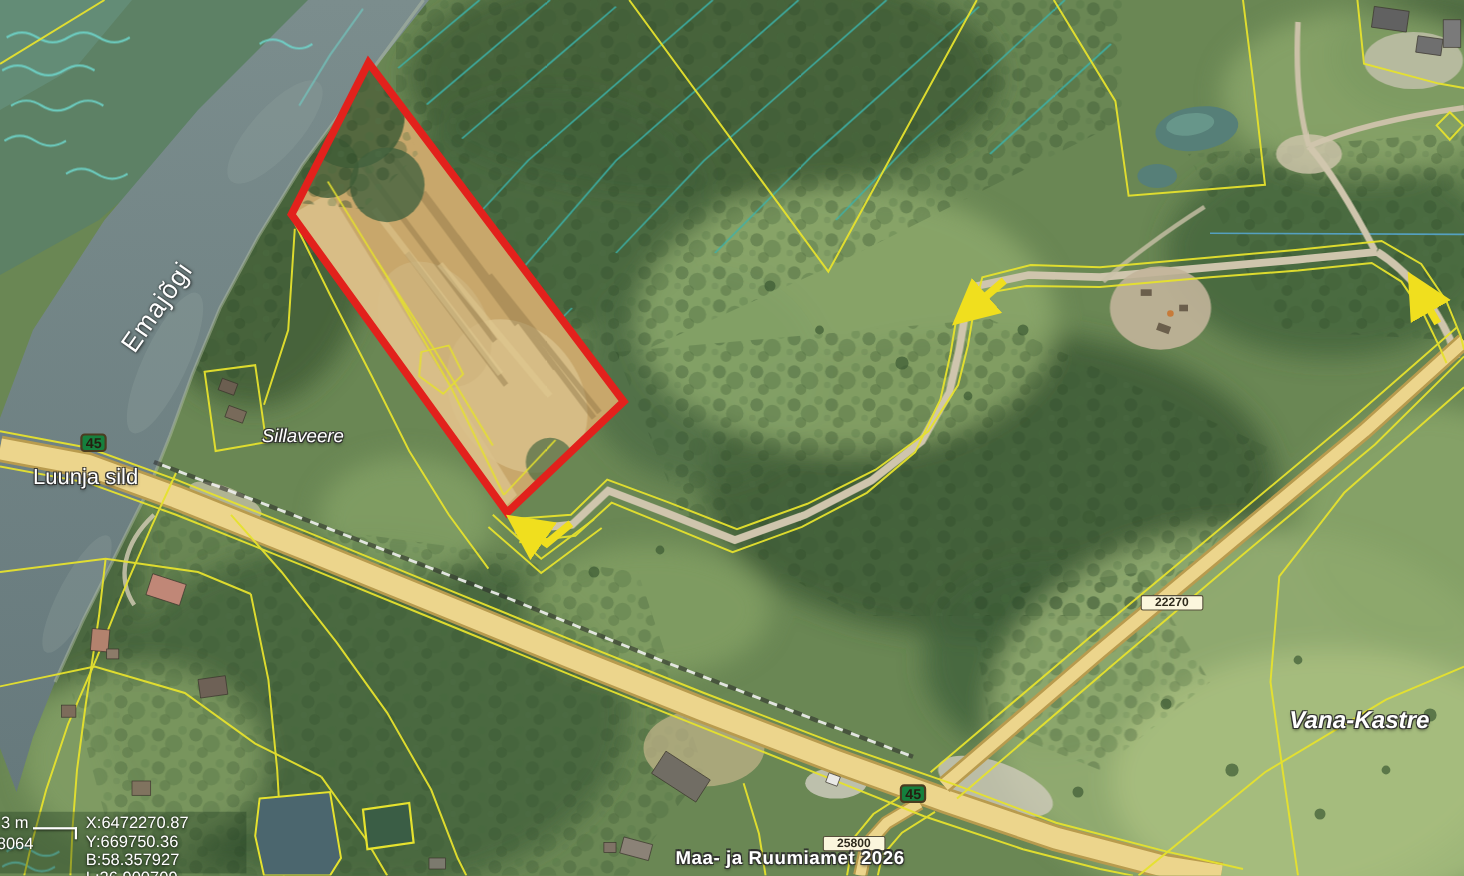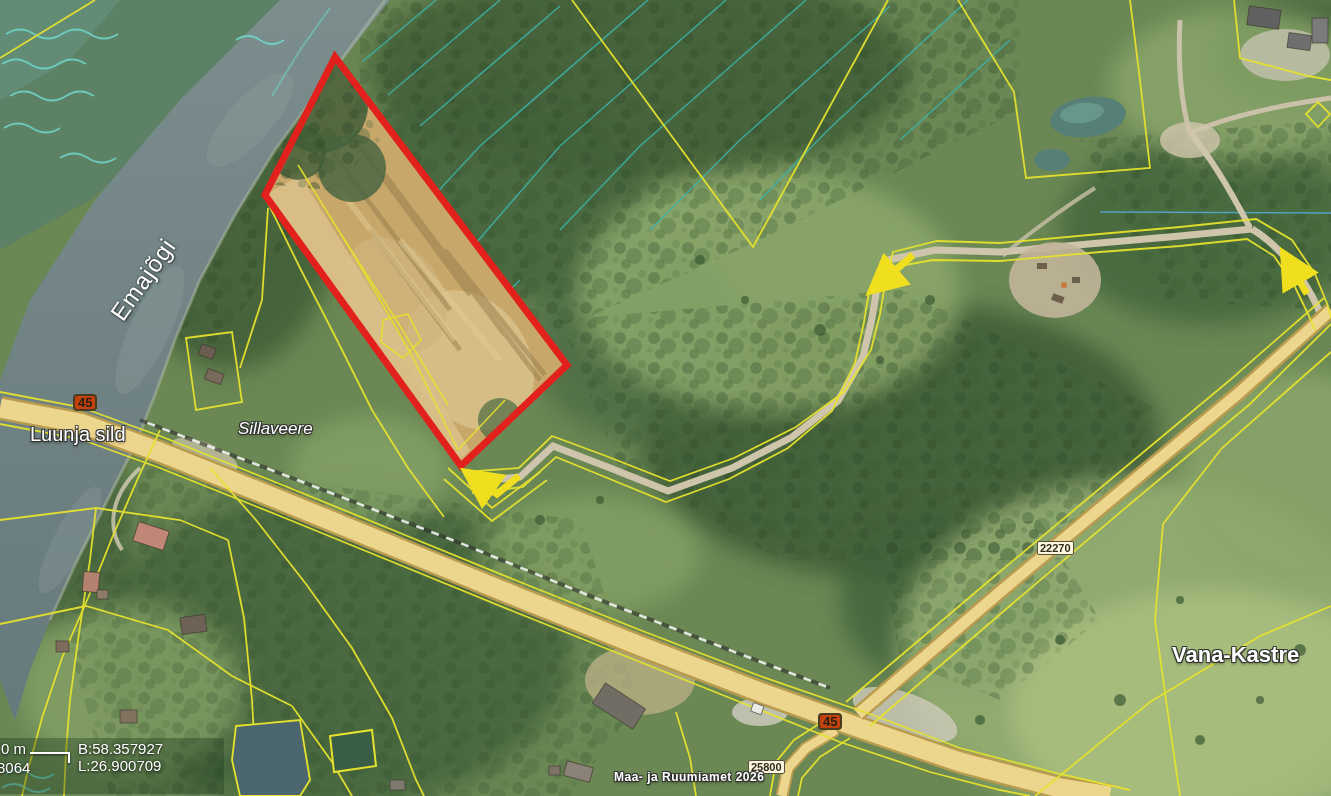--- a/index.html
+++ b/index.html
@@ -8,29 +8,29 @@
        cursor:default;user-select:none;}
   #map svg{position:absolute;left:0;top:0;}
   .lbl{position:absolute;color:#fff;white-space:nowrap;pointer-events:none;}
   .outline{text-shadow:-1px -1px 0 rgba(45,45,45,.9),1px -1px 0 rgba(45,45,45,.9),
            -1px 1px 0 rgba(45,45,45,.9),1px 1px 0 rgba(45,45,45,.9),
            0 2px 3px rgba(0,0,0,.55);}
   .soft{text-shadow:0 1px 3px rgba(0,0,0,.75),0 0 2px rgba(0,0,0,.5);}
   .river-lbl{left:128px;top:298px;font-size:24px;letter-spacing:1px;
              transform:rotate(-55deg);transform-origin:0 100%;}
   .luunja{left:30px;top:423px;font-size:20px;text-align:right;}
-  .silla{left:238px;top:387px;font-size:17px;font-style:italic;margin-top:32px;}
-  .vana{left:1172px;top:642px;font-size:22px;font-weight:bold;}
-  .attrib{left:614px;top:770px;font-size:12px;font-weight:bold;letter-spacing:.5px;}
+  .silla{left:238px;top:387px;font-size:17px;font-style:italic;}
+  .vana{left:1172px;top:642px;font-size:22px;font-weight:bold;font-style:italic;}
+  .attrib{left:614px;top:770px;font-size:17px;font-weight:bold;letter-spacing:.5px;}
   .badge{position:absolute;box-sizing:border-box;text-align:center;
          font-weight:bold;pointer-events:none;}
-  .b45{background:#c2410c;border:2px solid #4a3c20;border-radius:4px;
+  .b45{background:#15803d;border:2px solid #4a3c20;border-radius:4px;
        color:#241f10;font-size:13px;line-height:13px;padding:0 3px;}
   .bnum{background:#fbf6dd;border:1.5px solid #57503c;border-radius:2px;
-        color:#2e2a1c;font-size:11px;line-height:12px;padding:0 2px;}
+        color:#2e2a1c;font-size:11px;line-height:12px;padding:0 12px;}
   .b45a{left:73px;top:394px;}
   .b45b{left:818px;top:713px;}
   .b22270{left:1037px;top:541px;}
   .b22260{left:748px;top:760px;}
   .info{position:absolute;left:0;top:738px;width:224px;height:56px;
         background:rgba(25,55,30,.35);}
   .coords{position:absolute;left:78px;top:3px;font-size:15px;line-height:16.5px;
           color:#fff;}
   .scaletext{position:absolute;left:1px;top:2px;font-size:15px;color:#fff;}
   .scalenum{position:absolute;left:-3px;top:21px;font-size:15px;color:#fff;}
@@ -300,21 +300,22 @@
 <div class="lbl outline vana">Vana-Kastre</div>
 
 <div class="badge b45 b45a">45</div>
 <div class="badge b45 b45b">45</div>
 <div class="badge bnum b22270">22270</div>
 <div class="badge bnum b22260">25800</div>
 
 <div class="lbl outline attrib">Maa- ja Ruumiamet 2026</div>
 
 <div class="info">
-  <div class="scaletext soft">0 m</div>
+  <div class="scaletext soft">3 m</div>
   <div class="scalebar"></div>
   <div class="scalenum soft">8064</div>
   <div class="coords soft">
+    <div>X:6472270.87 Y:669750.36</div>
     <div>B:58.357927 L:26.900709</div>
 
   </div>
 </div>
 </div>
 
 </body></html>

